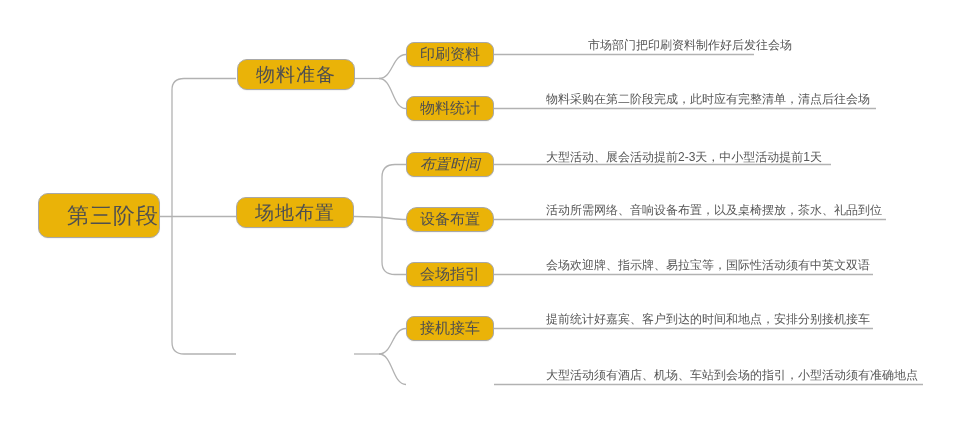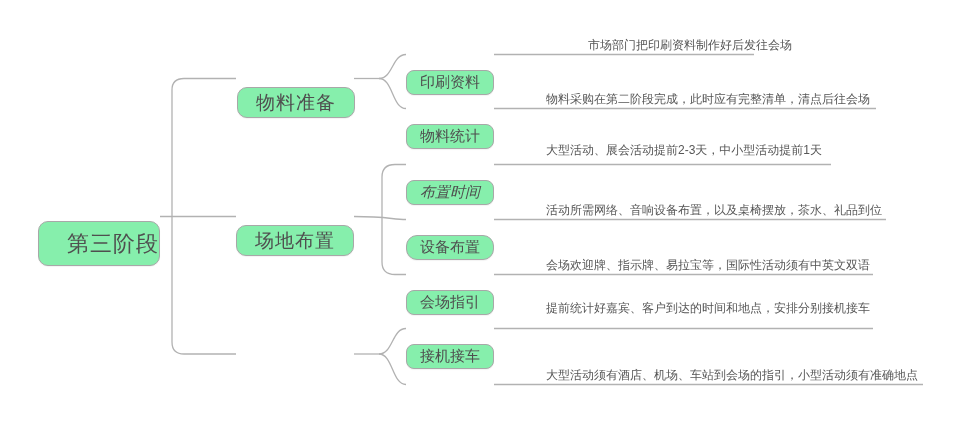--- a/index.html
+++ b/index.html
@@ -7,27 +7,26 @@
     position:relative;
     width:960px;height:432px;
     background:#ffffff;
     font-family:"Liberation Sans", sans-serif;
     overflow:hidden;
   }
   svg.links{position:absolute;left:0;top:0;pointer-events:none;}
   .node{
     position:absolute;
     box-sizing:border-box;
-    background:#86efac;
+    background:#eab308;
     border:1px solid #a8a8a8;
     color:#4f4f4f;
     display:flex;align-items:center;justify-content:center;
     white-space:nowrap;
     box-shadow:0 1px 1px rgba(0,0,0,0.05);
-    margin-top:28px;
   }
   .root{
     left:38px;top:193px;width:122px;height:45px;
     border-radius:10px;font-size:22px;letter-spacing:1px;padding-left:28px;
   }
   .branch{
     width:118px;height:31px;border-radius:10px;font-size:19px;letter-spacing:1px;
   }
   .leaf{
     left:406px;width:88px;height:25px;border-radius:8px;font-size:15px;
@@ -77,19 +76,19 @@
 
   <div class="node leaf" style="top:42px;">印刷资料</div>
   <div class="node leaf" style="top:96px;">物料统计</div>
   <div class="node leaf" style="top:152px;font-style:italic;">布置时间</div>
   <div class="node leaf" style="top:207px;border-radius:11px;">设备布置</div>
   <div class="node leaf" style="top:262px;">会场指引</div>
   <div class="node leaf" style="top:316px;">接机接车</div>
 
   <div class="note" style="top:37px;margin-left:42px;">市场部门把印刷资料制作好后发往会场</div>
   <div class="note" style="top:91px;">物料采购在第二阶段完成，此时应有完整清单，清点后往会场</div>
-  <div class="note" style="top:142px;">大型活动、展会活动提前2-3天，中小型活动提前1天</div>
+  <div class="note" style="top:149px;">大型活动、展会活动提前2-3天，中小型活动提前1天</div>
   <div class="note" style="top:202px;">活动所需网络、音响设备布置，以及桌椅摆放，茶水、礼品到位</div>
   <div class="note" style="top:257px;">会场欢迎牌、指示牌、易拉宝等，国际性活动须有中英文双语</div>
-  <div class="note" style="top:300px;">提前统计好嘉宾、客户到达的时间和地点，安排分别接机接车</div>
+  <div class="note" style="top:311px;">提前统计好嘉宾、客户到达的时间和地点，安排分别接机接车</div>
   <div class="note" style="top:367px;">大型活动须有酒店、机场、车站到会场的指引，小型活动须有准确地点</div>
 
 </div>
 
 </body></html>

